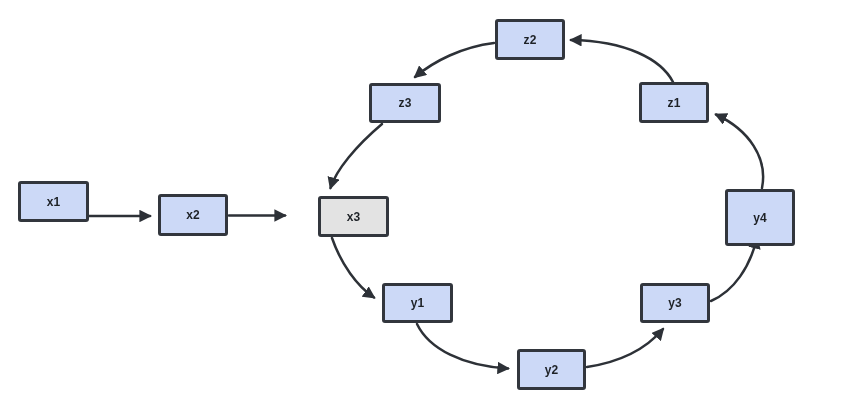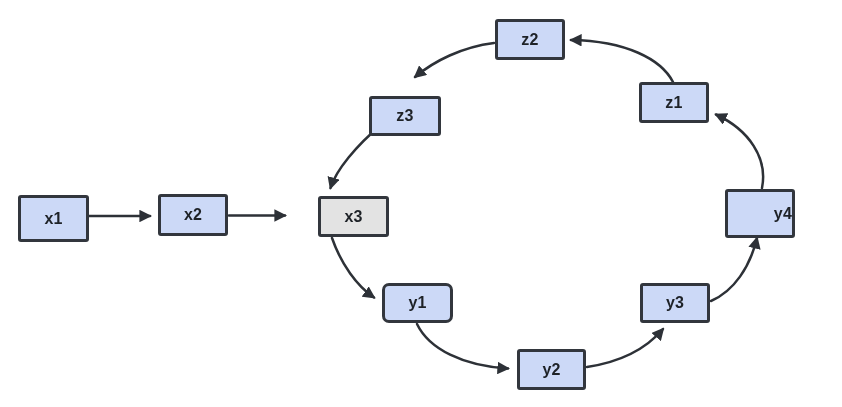--- a/index.html
+++ b/index.html
@@ -31,21 +31,21 @@
   .node {
     position: absolute;
     box-sizing: border-box;
     background: #ccd9f7;
     border: 3px solid #32363d;
     border-radius: 3px;
     display: flex;
     align-items: center;
     justify-content: center;
     color: #1e2227;
-    font-size: 16px;
+    font-size: 12px;
     font-weight: bold;
     letter-spacing: 0.2px;
   }
   .node.highlighted {
     background: #e3e3e3;
   }
   .node .label {
     pointer-events: none;
   }
 </style>
@@ -65,53 +65,53 @@
     <path class="edge" d="M 332,238 C 341,264 357,286 374,297.5" marker-end="url(#arrow)"></path>
     <path class="edge" d="M 417,324 C 429,349 463,366 508,368.5" marker-end="url(#arrow)"></path>
     <path class="edge" d="M 587,367 C 620,362 646,349 663,329" marker-end="url(#arrow)"></path>
     <path class="edge" d="M 711,301 C 734,291 750,267 757,238" marker-end="url(#arrow)"></path>
     <path class="edge" d="M 762,188 C 768,158 749,130 716,114.5" marker-end="url(#arrow)"></path>
     <path class="edge" d="M 673,82 C 661,59 626,41 571,40" marker-end="url(#arrow)"></path>
     <path class="edge" d="M 494,43 C 462,47 434,61 415,77" marker-end="url(#arrow)"></path>
     <path class="edge" d="M 382,124 C 356,146 336,170 330.5,188" marker-end="url(#arrow)"></path>
   </svg>
 
-  <div class="node" style="left:18px; top:195px; width:71px; height:47px;">
+  <div class="node" style="left:18px; top:181px; width:71px; height:41px;">
     <span class="label">x1</span>
   </div>
 
   <div class="node" style="left:158px; top:194px; width:70px; height:42px;text-align:center;">
     <span class="label">x2</span>
   </div>
 
   <div class="node highlighted" style="left:294px; top:196px; width:71px; height:41px;margin-left:24px;">
     <span class="label">x3</span>
   </div>
 
-  <div class="node" style="left:382px; top:283px; width:71px; height:40px;border-radius:7px;">
+  <div class="node" style="left:382px; top:283px; width:71px; height:40px;">
     <span class="label">y1</span>
   </div>
 
   <div class="node" style="left:517px; top:349px; width:69px; height:41px;">
     <span class="label">y2</span>
   </div>
 
   <div class="node" style="left:640px; top:283px; width:70px; height:40px;">
     <span class="label">y3</span>
   </div>
 
-  <div class="node" style="left:725px; top:189px; width:70px; height:49px;justify-content:flex-end;">
+  <div class="node" style="left:725px; top:189px; width:70px; height:57px;">
     <span class="label">y4</span>
   </div>
 
   <div class="node" style="left:639px; top:82px; width:70px; height:41px;align-items:center;">
     <span class="label">z1</span>
   </div>
 
   <div class="node" style="left:495px; top:19px; width:70px; height:41px;">
     <span class="label">z2</span>
   </div>
 
-  <div class="node" style="left:369px; top:83px; width:72px; height:40px;margin-top:13px;">
+  <div class="node" style="left:369px; top:83px; width:72px; height:40px;">
     <span class="label">z3</span>
   </div>
 
 </div>
 
 </body></html>

